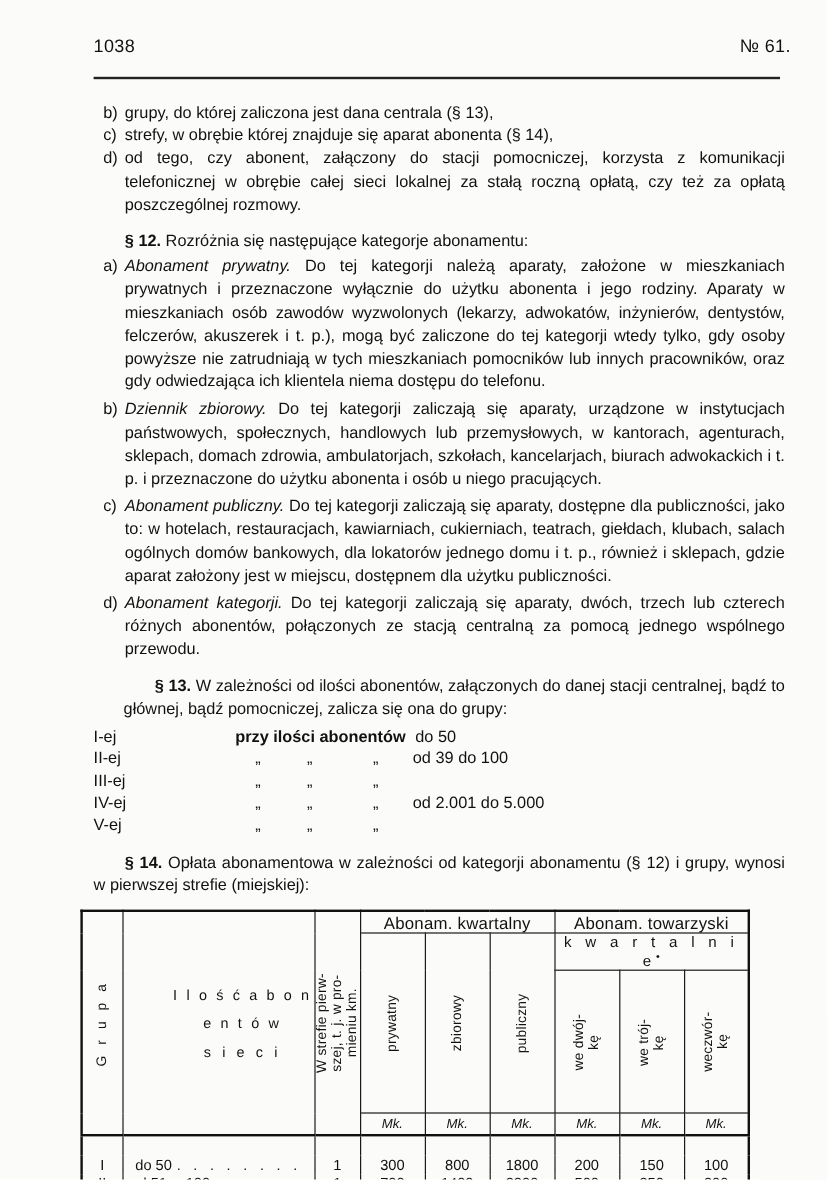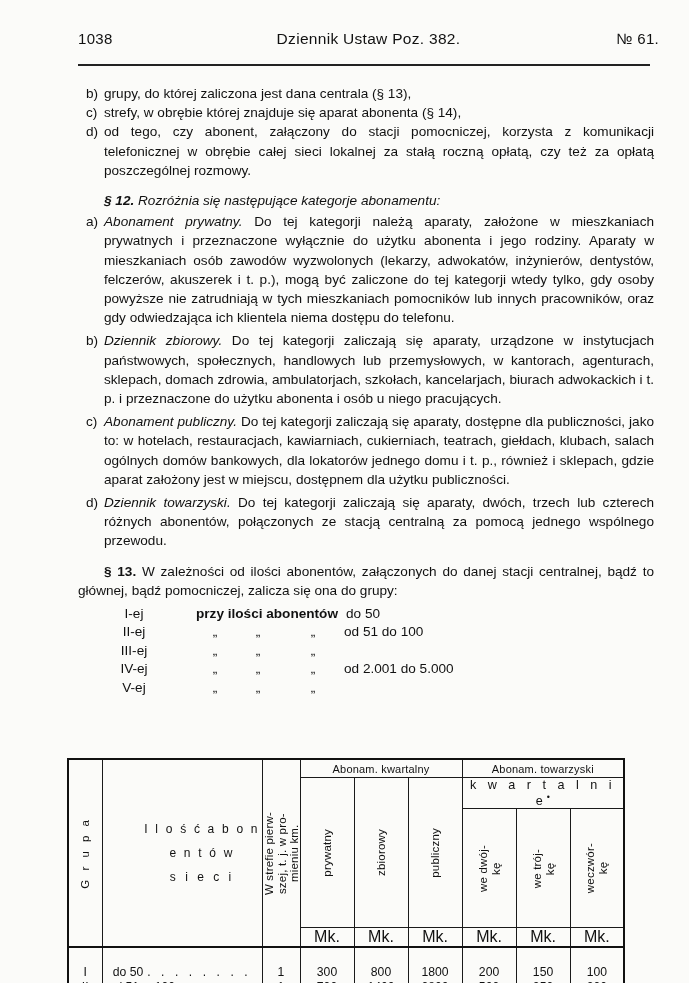--- a/index.html
+++ b/index.html
@@ -80,36 +80,36 @@
     margin-top: 9px;
     text-align: justify;
   }
   .para .sec { font-weight: 700; }
   .ital { font-style: italic; }
   .blocklist {
     margin-top: 2px;
     margin-bottom: 2px;
   }
   .blocklist .li { margin-bottom: 0; }
-  .sec-12 { margin-top: 11px; text-indent: 26px; font-style: italic; }
+  .sec-12 { margin-top: 11px; text-indent: 26px; }
   .indent-list { margin-top: 2px; }
   
   .groups {
     margin-top: 5px;
     font-size: 13.6px;
     line-height: 18.4px;
   }
   .grow {
     display: flex;
     align-items: baseline;
   }
   .grow .g-roman {
     width: 118px;
     flex: 0 0 118px;
-    text-align: center;
+    text-align: left;
     padding-right: 6px;
     box-sizing: border-box;
   }
   .grow .g-lbl {
     flex: 0 0 150px;
     width: 150px;
     font-weight: bold;
   }
   .grow .g-q1 { flex: 0 0 38px; text-align: center; }
   .grow .g-q2 { flex: 0 0 48px; text-align: center; }
@@ -142,33 +142,34 @@
     transform: rotate(180deg);
     white-space: nowrap;
     line-height: 13px;
     font-size: 11.5px;
     letter-spacing: .2px;
     margin: 0 auto;
   }
   .vert.spaced { letter-spacing: 3px; }
   .vert.multi { line-height: 12.5px; }
   .colgrp {
-    font-size: 11px;
+    font-size: 14px;
     height: 17px;
     letter-spacing: .2px;
     margin-top: 15px;
   }
   .subgrp {
     font-size: 12.6px;
     height: 16px;
     letter-spacing: 4px;
   }
   .unit {
-    font-size: 16px;
+    font-size: 11px;
     height: 17px;
+    font-style: italic;
   }
   .cell-grupa { width: 34px; }
   .cell-ilosc { width: 160px; }
   .cell-strefa { width: 38px; }
   .cell-num { width: 54px; }
   .ilosc-head {
     font-size: 12px;
     letter-spacing: 2.2px;
     line-height: 24px;
     padding-left: 40px;
@@ -207,21 +208,20 @@
     letter-spacing: 0;
   }
 </style>
 </head>
 <body>
 
 <div class="page">
 
   <div class="runhead">
     <span class="folio">1038</span>
-    <span class="center">Dziennik Ustaw Poz. 382.</span>
     <span class="issue">№ 61.</span>
   </div>
   <div class="rule"></div>
 
   <div class="content">
 
     <div class="blocklist">
       <div class="li">
         <span class="mk">b)</span>
         <span class="tx">grupy, do której zaliczona jest dana centrala (§ 13),</span>
@@ -249,41 +249,41 @@
       <div class="li" style="margin-top:4px">
         <span class="mk">b)</span>
         <span class="tx"><span class="ital">Dziennik zbiorowy.</span> <span>Do tej kategorji zaliczają się aparaty, urządzone w instytucjach państwowych, społecznych, handlowych lub przemysłowych, w kantorach, agenturach, sklepach, domach zdrowia, ambulatorjach, szkołach, kancelarjach, biurach adwokackich i t. p. i przeznaczone do użytku abonenta i osób u niego pracujących.</span></span>
       </div>
       <div class="li" style="margin-top:4px">
         <span class="mk">c)</span>
         <span class="tx"><span class="ital">Abonament publiczny.</span> <span>Do tej kategorji zaliczają się aparaty, dostępne dla publiczności, jako to: w hotelach, restauracjach, kawiarniach, cukierniach, teatrach, giełdach, klubach, salach ogólnych domów bankowych, dla lokatorów jednego domu i t. p., również i sklepach, gdzie aparat założony jest w miejscu, dostępnem dla użytku publiczności.</span></span>
       </div>
       <div class="li" style="margin-top:4px">
         <span class="mk">d)</span>
-        <span class="tx"><span class="ital">Dziennik towarzyski.</span> <span>Do tej kategorji zaliczają się aparaty, dwóch, trzech lub czterech różnych abonentów, połączonych ze stacją centralną za pomocą jednego wspólnego przewodu.</span></span>
-      </div>
-    </div>
-
-    <div class="para" style="margin-top:11px; text-indent:26px;">
+        <span class="tx"><span class="ital">Abonament kategorji.</span> <span>Do tej kategorji zaliczają się aparaty, dwóch, trzech lub czterech różnych abonentów, połączonych ze stacją centralną za pomocą jednego wspólnego przewodu.</span></span>
+      </div>
+    </div>
+
+    <div class="para" style="margin-top:11px; text-indent:26px;margin-left:25px;">
       <span class="sec">§ 13.</span>
       <span>W zależności od ilości abonentów, załączonych do danej stacji centralnej, bądź to głównej, bądź pomocniczej, zalicza się ona do grupy:</span>
     </div>
 
     <div class="groups">
       <div class="grow">
         <span class="g-roman">I-ej</span>
         <span class="g-lbl">przy ilości abonentów</span>
         <span class="g-val">do 50</span>
       </div>
       <div class="grow">
         <span class="g-roman">II-ej</span>
         <span class="g-q1">„</span>
         <span class="g-q2">„</span>
         <span class="g-q3">„</span>
-        <span class="g-val">od 51 do 100</span>
+        <span class="g-val">od 39 do 100</span>
       </div>
       <div class="grow">
         <span class="g-roman">III-ej</span>
         <span class="g-q1">„</span>
         <span class="g-q2">„</span>
         <span class="g-q3">„</span>
       </div>
       <div class="grow">
         <span class="g-roman">IV-ej</span>
         <span class="g-q1">„</span>
@@ -292,20 +292,24 @@
         <span class="g-val">od 2.001 do 5.000</span>
       </div>
       <div class="grow">
         <span class="g-roman">V-ej</span>
         <span class="g-q1">„</span>
         <span class="g-q2">„</span>
         <span class="g-q3">„</span>
       </div>
     </div>
 
+    <div class="para" style="margin-top:12px; text-indent:26px;">
+      <span class="sec">§ 14.</span>
+      <span>Opłata abonamentowa w zależności od kategorji abonamentu (§ 12) i grupy, wynosi w pierwszej strefie (miejskiej):</span>
+    </div>
 
   </div>
 
   <div class="tablewrap">
     <table class="rate">
       <colgroup>
         <col class="cell-grupa">
           <col class="cell-ilosc">
           <col class="cell-strefa">
         <col class="cell-num">

